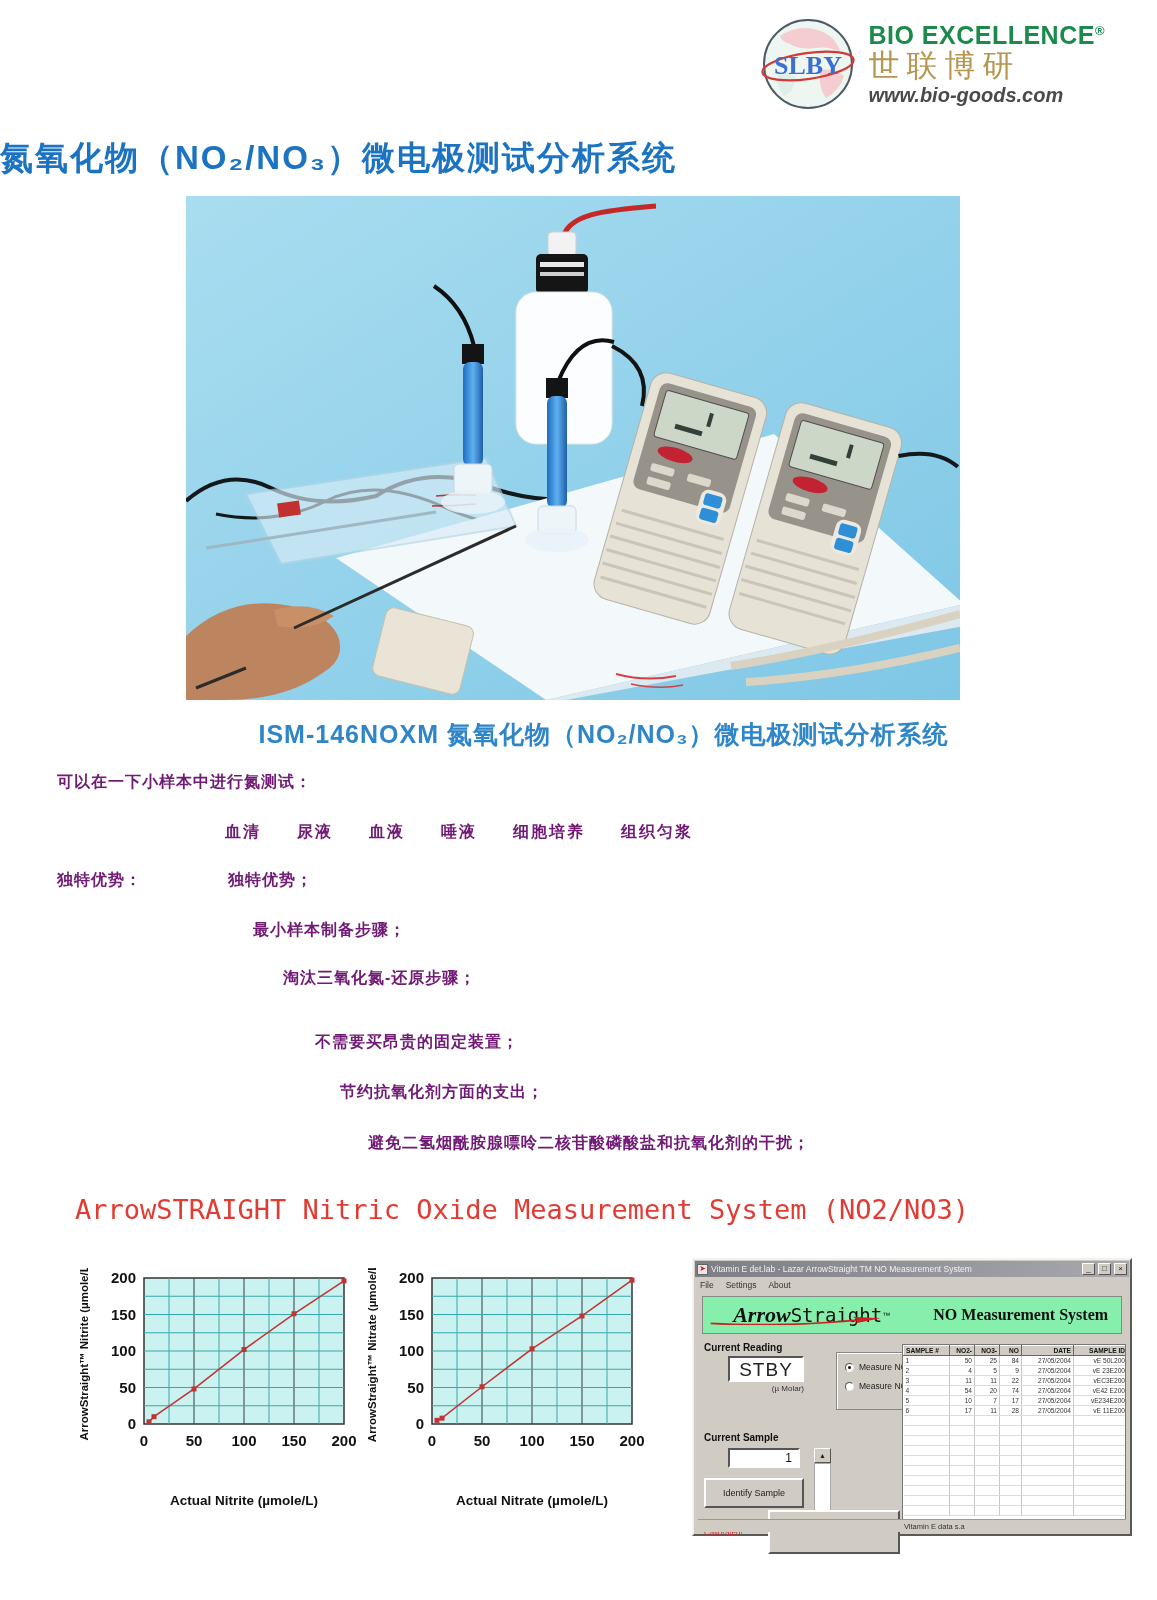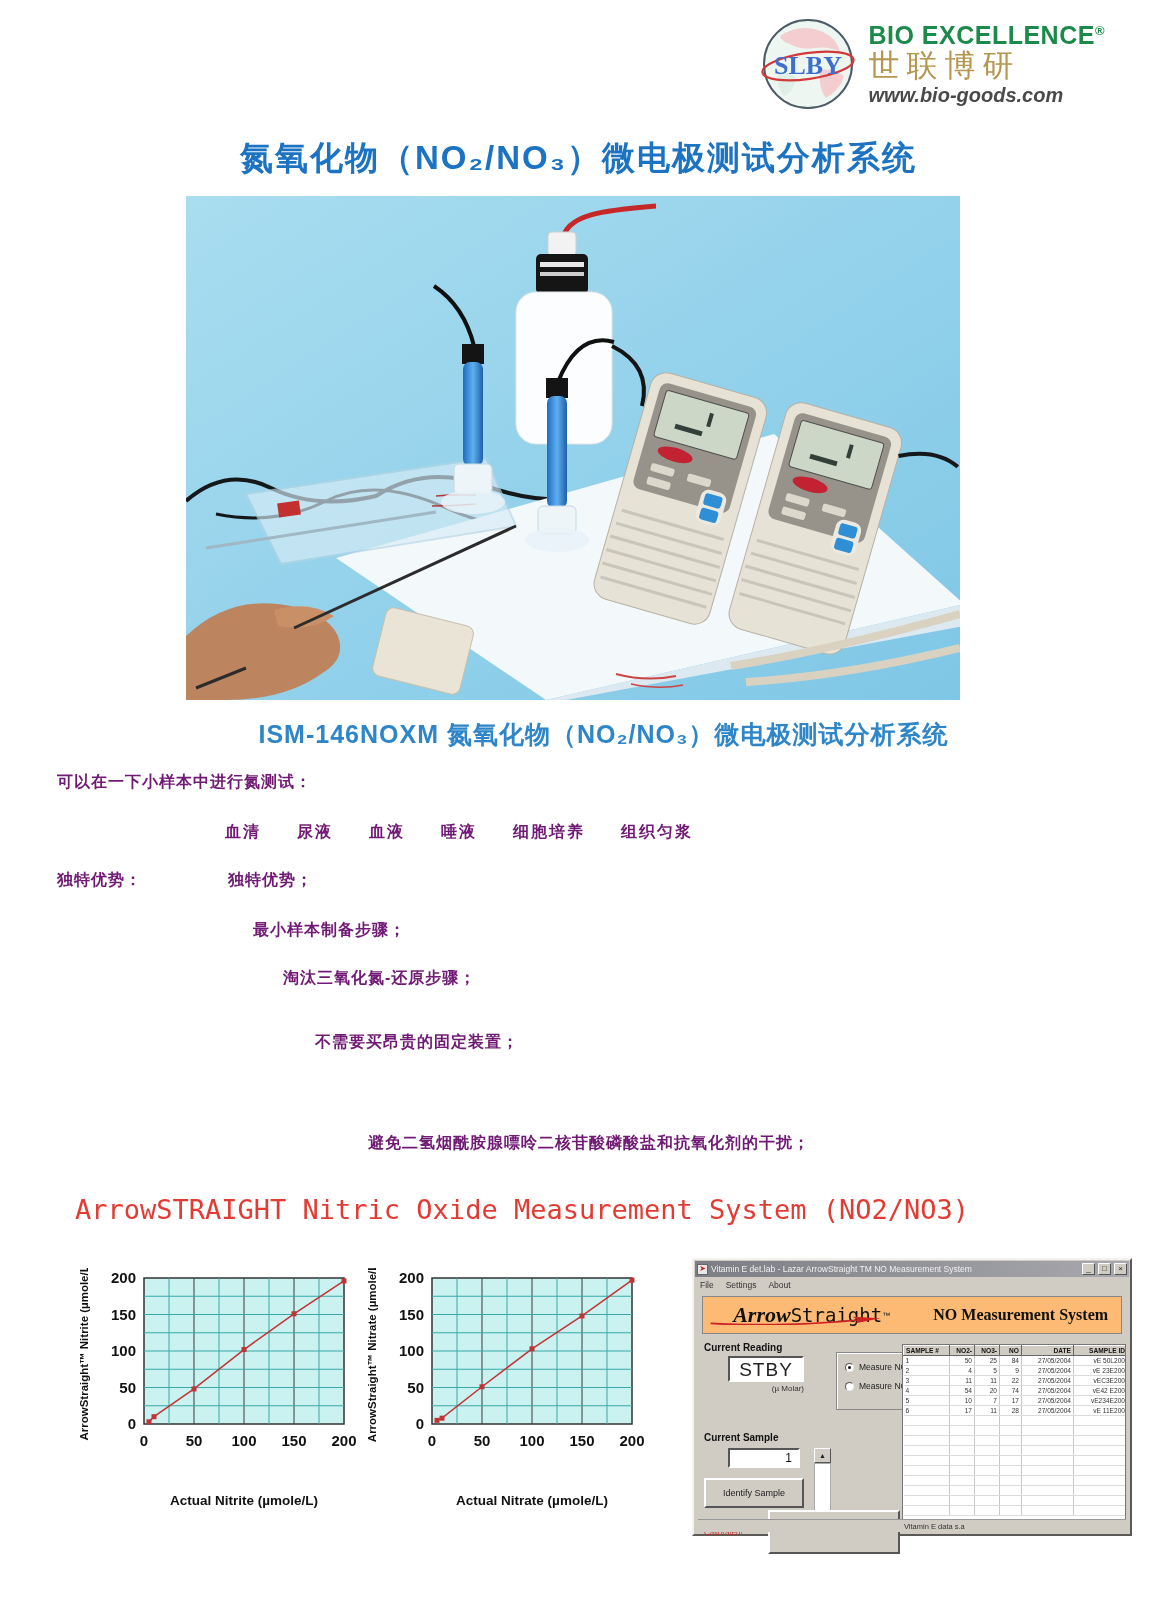--- a/index.html
+++ b/index.html
@@ -14,21 +14,21 @@
   .brand { position:absolute; top:18px; right:52px; display:flex; align-items:center; gap:12px; }
   .brand-globe { width:96px; height:92px; }
   .brand-text { display:flex; flex-direction:column; line-height:1.12; }
   .brand-co { color:#1c8a4b; font-weight:bold; font-size:25px; letter-spacing:.5px; }
   .brand-co sup { font-size:13px; color:#1c8a4b; }
   .brand-cn { color:#b5964f; font-size:31px; font-weight:normal; letter-spacing:7px; }
   .brand-url { color:#4a4a4a; font-size:20px; font-weight:bold; font-style:italic; }
 
   
   .doc-title {
-    position:absolute; top:136px; left:0; width:100%; text-align:center;
+    position:absolute; top:136px; left:0; width:100%; 
     color:#1b73c1; font-size:33px; font-weight:bold; letter-spacing:2px;
   }
   .photo-caption {
     position:absolute; top:718px; left:0; width:100%; text-align:center;
     color:#2e86c8; font-size:25px; font-weight:bold; letter-spacing:1px;margin-left:25px;
   }
   .blue-line { position:absolute; color:#701a75; font-size:16px; font-weight:bold; letter-spacing:1px; }
   .l-intro   { top:772px; left:57px; }
   .l-samples { top:822px; left:225px; letter-spacing:2px; }
   .l-advlab  { top:870px; left:57px; }
@@ -65,21 +65,21 @@
   }
   .titlebar-icon { width:11px; height:11px; background:#e8e8e8; border:1px solid #666;
     display:flex; align-items:center; justify-content:center; color:#c22; font-size:8px; line-height:1; }
   .titlebar-text { flex:1; font-size:8.5px; white-space:nowrap; overflow:hidden; }
   .tb-btn { width:13px; height:12px; background:#d0ccc4; border:1px solid;
     border-color:#fff #555 #555 #fff; font-size:8px; line-height:10px; text-align:center; color:#222; }
   .menubar { display:flex; gap:12px; padding:2px 6px 3px; color:#333; font-size:8.5px; }
   .menubar span { cursor:default; }
   .banner {
     position:absolute; top:36px; left:8px; right:8px; height:38px;
-    background:#fdba74; border:1px solid #888; display:flex; align-items:center;
+    background:#86efac; border:1px solid #888; display:flex; align-items:center;
   }
   .banner-logo { position:relative; width:52%; text-align:center; color:#111; }
   .logo-arrow { font-family:"Liberation Serif", serif; font-style:italic; font-weight:bold; font-size:22px; }
   .logo-straight { font-family:"DejaVu Sans Mono", monospace; font-size:19px; }
   .logo-tm { font-size:8px; vertical-align:super; }
   .banner-swoosh { position:absolute; left:6px; right:10px; bottom:3px; height:10px; }
   .banner-product { width:48%; text-align:center; font-family:"Liberation Serif", serif; font-weight:bold; font-size:16px; }
 
   .w-label { position:absolute; font-weight:bold; font-size:10px; color:#111; }
   .lbl-reading { top:82px; left:10px; }
@@ -270,20 +270,21 @@
   </div>
 
   <div class="photo-caption">ISM-146NOXM 氮氧化物（NO₂/NO₃）微电极测试分析系统</div>
   <div class="blue-line l-intro">可以在一下小样本中进行氮测试：</div>
   <div class="blue-line l-samples">血清　　尿液　　血液　　唾液　　细胞培养　　组织匀浆</div>
   <div class="blue-line l-advlab">独特优势：</div>
   <div class="blue-line l-adv0">独特优势；</div>
   <div class="blue-line l-adv1">最小样本制备步骤；</div>
   <div class="blue-line l-adv2">淘汰三氧化氮-还原步骤；</div>
   <div class="blue-line l-adv3">不需要买昂贵的固定装置；</div>
+  <div class="blue-line l-adv4">节约抗氧化剂方面的支出；</div>
   <div class="blue-line l-adv5">避免二氢烟酰胺腺嘌呤二核苷酸磷酸盐和抗氧化剂的干扰；</div>
 
   <h2 class="red-heading">ArrowSTRAIGHT Nitric Oxide Measurement System (NO2/NO3)</h2>
 
   <div class="chart chart-1" id="chart0"><svg width="290" height="245" viewBox="0 0 290 245">
         <rect x="70" y="10" width="200" height="146" fill="#c9f2f0" stroke="#333" stroke-width="1.5"></rect>
         <line x1="95" y1="10" x2="95" y2="156" stroke="#3aa8a8" stroke-width="1"></line>
         <line x1="120" y1="10" x2="120" y2="156" stroke="#3a3a3a" stroke-width="1"></line>
         <line x1="145" y1="10" x2="145" y2="156" stroke="#3aa8a8" stroke-width="1"></line>
         <line x1="170" y1="10" x2="170" y2="156" stroke="#3a3a3a" stroke-width="1"></line>

